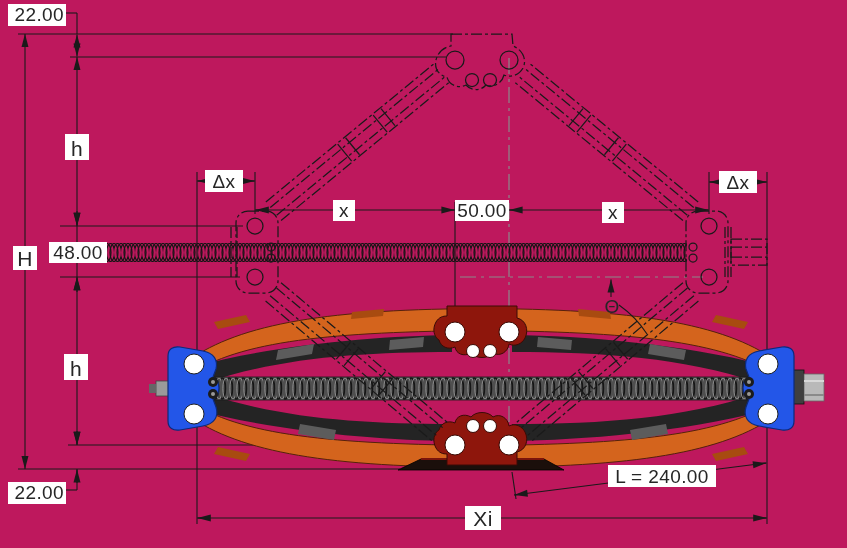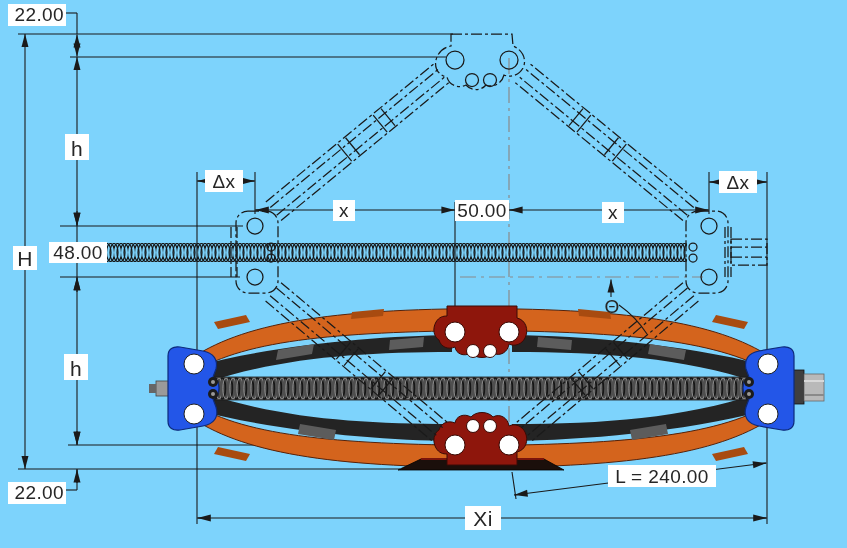--- a/index.html
+++ b/index.html
@@ -1,16 +1,16 @@
 <!DOCTYPE html>
 <html><head>
 <meta charset="utf-8">
 <style>
   html,body{margin:0;padding:0;background:#ffffff;}
-  .stage{position:relative;width:847px;height:548px;background:#7dd3fc;overflow:hidden;}
+  .stage{position:relative;width:847px;height:548px;background:#be185d;overflow:hidden;}
   svg{display:block;}
   .dim{stroke:#1a1a1a;stroke-width:1.1;fill:none;}
   .ext{stroke:#1a1a1a;stroke-width:1.1;fill:none;}
   .gcl{stroke:#8a8a8a;stroke-width:1.2;fill:none;stroke-dasharray:16 5 3 5;}
   .ph{stroke:#1a1a1a;stroke-width:1.25;fill:none;stroke-dasharray:11 3 3 3;}
   .phs{stroke:#1a1a1a;stroke-width:1.25;fill:none;}
   .lblbg{fill:#ffffff;}
   .dimtext{font-family:"Liberation Sans",sans-serif;font-size:19px;fill:#262626;letter-spacing:0.4px;}
   .dimtext.big{font-size:21px;}
 </style>

